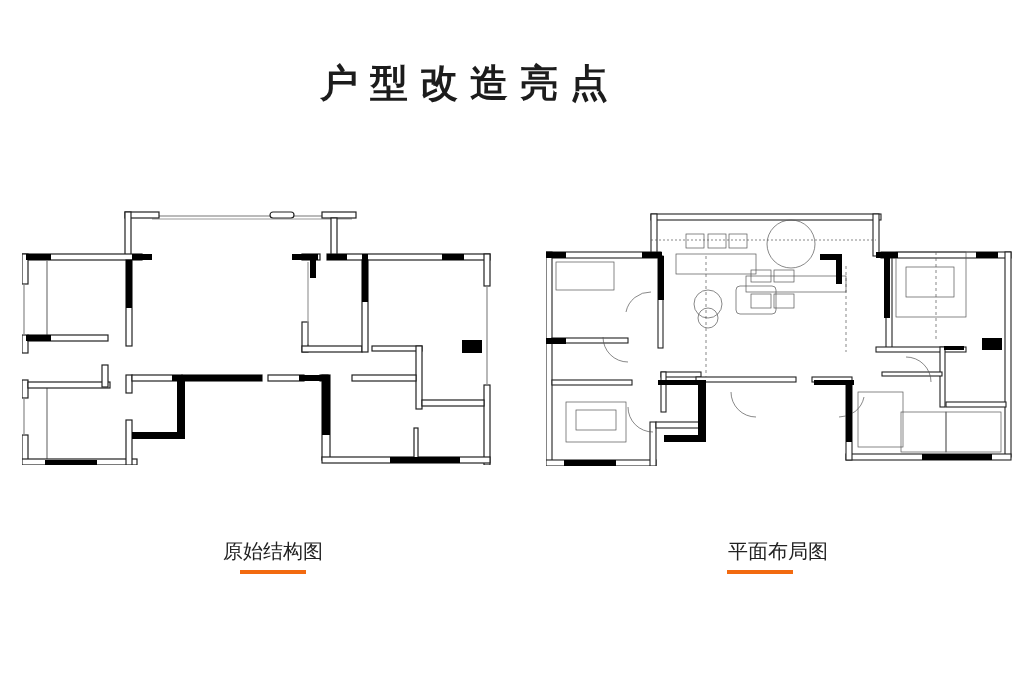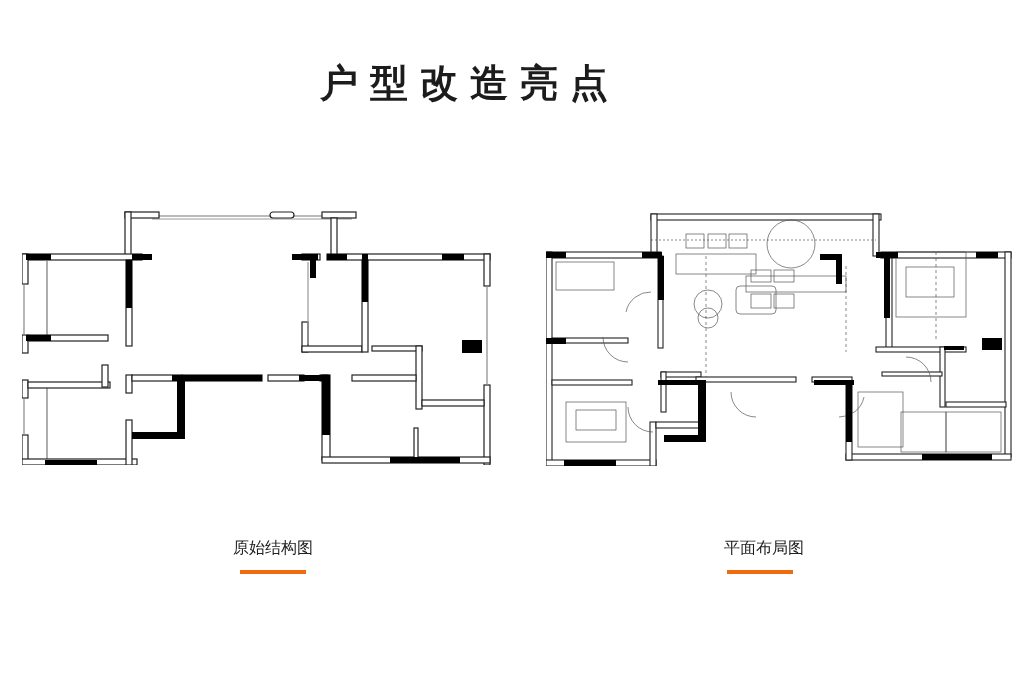--- a/index.html
+++ b/index.html
@@ -1,20 +1,20 @@
 <!DOCTYPE html>
 <html><head>
 <meta charset="utf-8">
 <style>
   html,body{margin:0;padding:0;background:#ffffff;}
   body{width:1024px;height:690px;position:relative;overflow:hidden;font-family:"DejaVu Sans","Liberation Sans",sans-serif;color:#1a1a1a;}
   .title{position:absolute;left:0;top:58px;width:940px;text-align:center;font-size:38px;font-weight:bold;letter-spacing:12px;color:#1c1c1c;}
   .plan{position:absolute;}
   .plan svg{display:block;}
-  .caption{position:absolute;top:538px;font-size:16px;color:#222;text-align:center;width:160px;}
+  .caption{position:absolute;top:538px;font-size:20px;color:#222;text-align:center;width:160px;}
   .underline{position:absolute;top:570px;height:4px;width:66px;}
 </style>
 </head>
 <body>
 
 <div class="title">户型改造亮点</div>
 
 <div class="plan" style="left:22px;top:210px;">
 <svg width="475" height="255" viewBox="0 0 475 255">
   <g fill="#fff" stroke="#222" stroke-width="1.2">
@@ -171,14 +171,14 @@
     <rect x="300" y="168" width="6" height="62"></rect>
     <rect x="376" y="242" width="70" height="6"></rect>
     <rect x="398" y="134" width="20" height="4"></rect>
   </g>
 </svg>
 </div>
 
 <div class="caption" style="left:193px;">原始结构图</div>
 <div class="underline" style="left:240px;background:#F26A10;"></div>
 
-<div class="caption" style="left:684px;">平面布局图</div>
+<div class="caption" style="left:698px;">平面布局图</div>
 <div class="underline" style="left:727px;background:#F26A10;"></div>
 
 </body></html>

